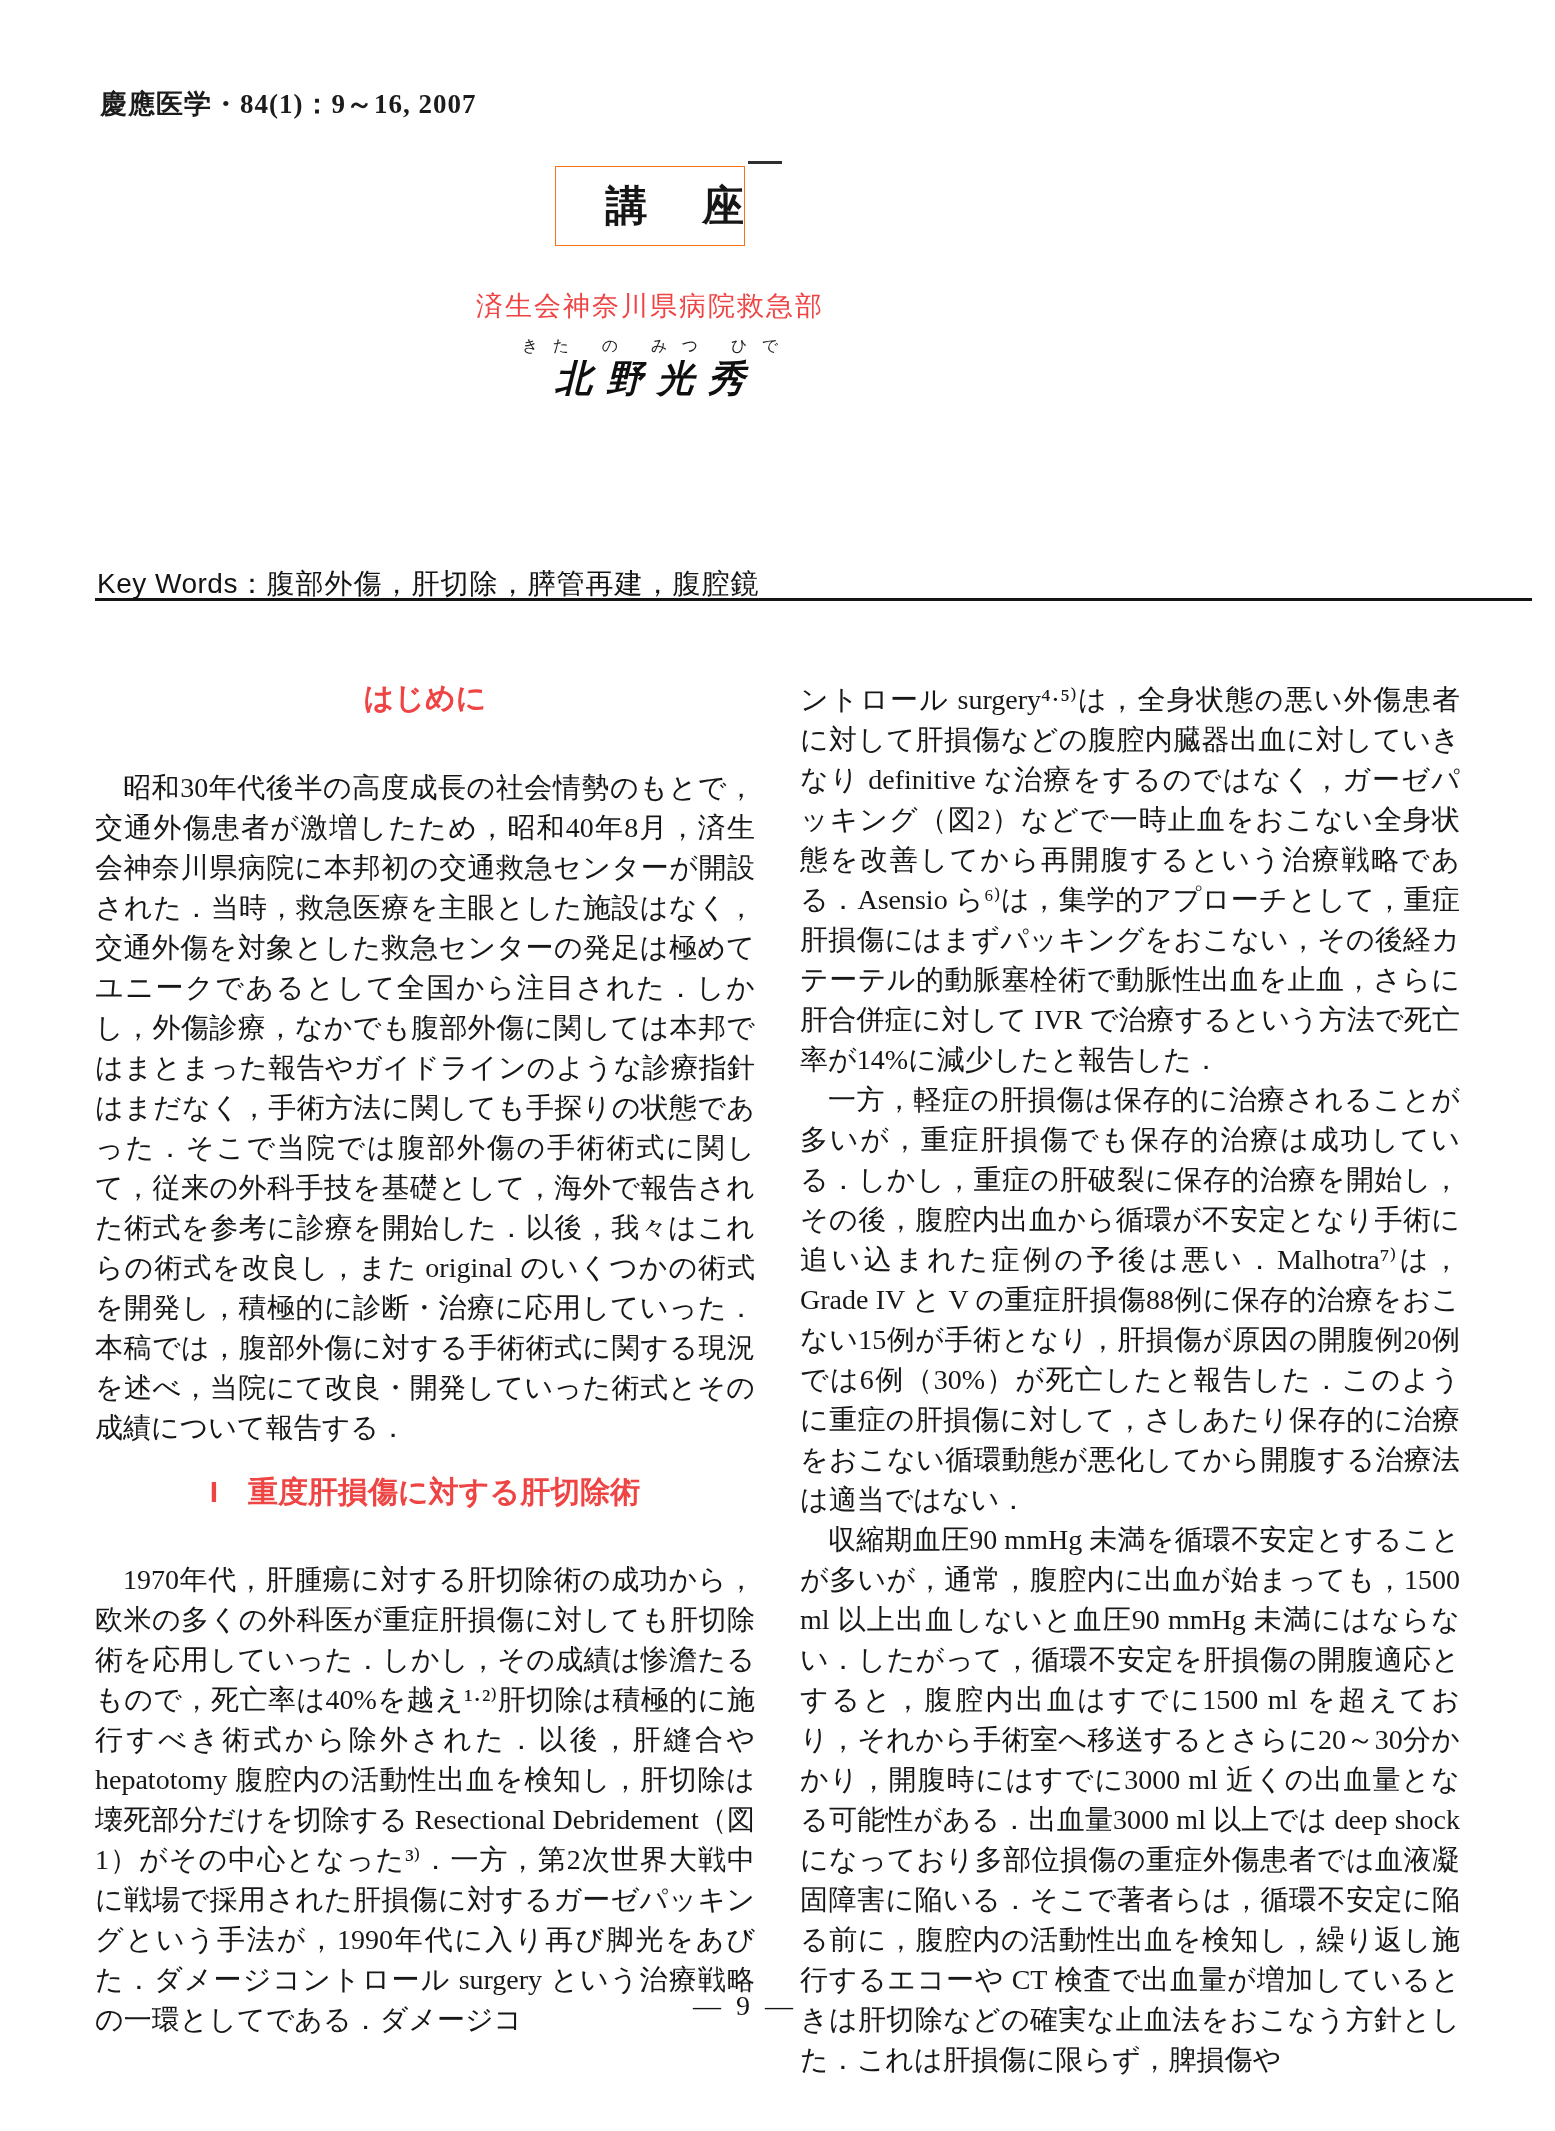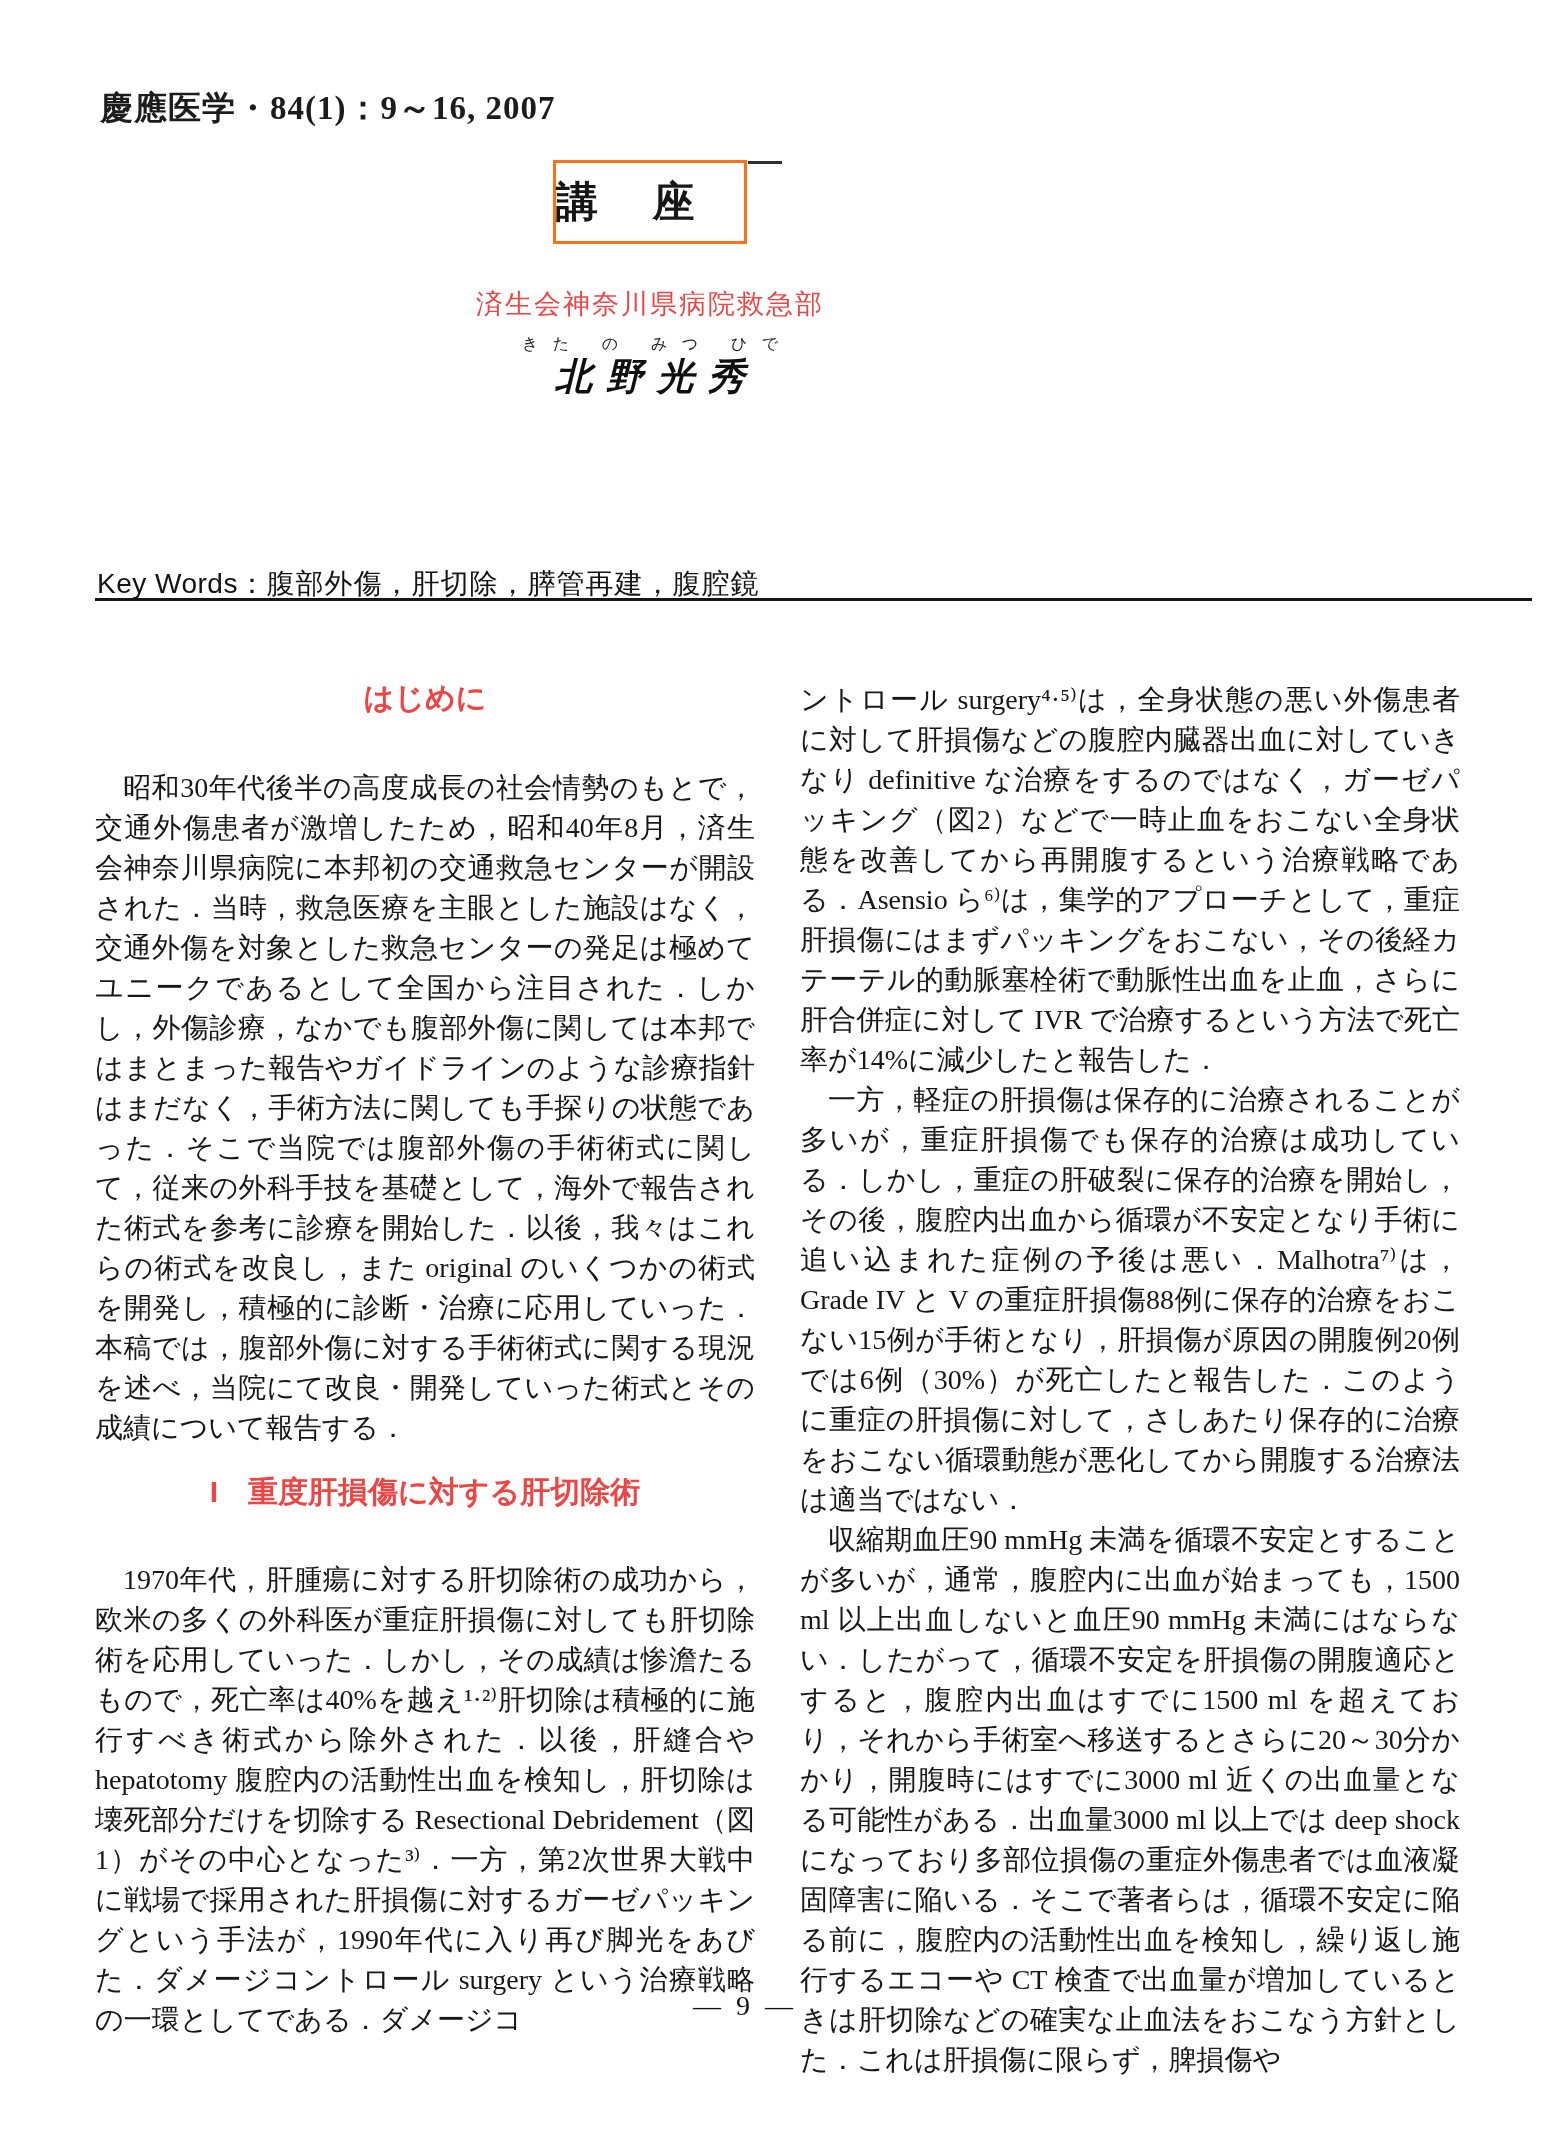--- a/index.html
+++ b/index.html
@@ -7,32 +7,32 @@
     position:relative;
     width:1555px;height:2131px;
     margin:0 auto;
     background:#ffffff;
     color:#161616;
     font-family:"Liberation Serif","DejaVu Serif",serif;
     overflow:hidden;
   }
   .journal-ref{
     position:absolute;left:100px;top:86px;
-    font-size:33px;letter-spacing:1px;font-weight:bold;
+    font-size:27px;letter-spacing:1px;font-weight:bold;
     color:#1c1c1c;
   }
   .head-block{
     position:absolute;left:95px;top:160px;width:1110px;
     text-align:center;
   }
   .kouza-box{
-    display:flex;align-items:center;justify-content:flex-start;
+    display:flex;align-items:center;justify-content:flex-end;
     width:188px;height:78px;
-    border:3px solid #f97316;
-    margin:0 auto;
+    border:1px solid #f97316;
+    margin:6px auto;
     font-family:"Liberation Sans","DejaVu Sans",sans-serif;
     font-weight:bold;font-size:42px;
   }
   .kouza-box span{letter-spacing:1.3em;margin-right:-1.3em;}
   .scan-dash{
     position:absolute;left:748px;top:161px;width:34px;height:3px;
     background:#2f2f2f;
   }
   .title{
     margin:84px 0 0 0;

